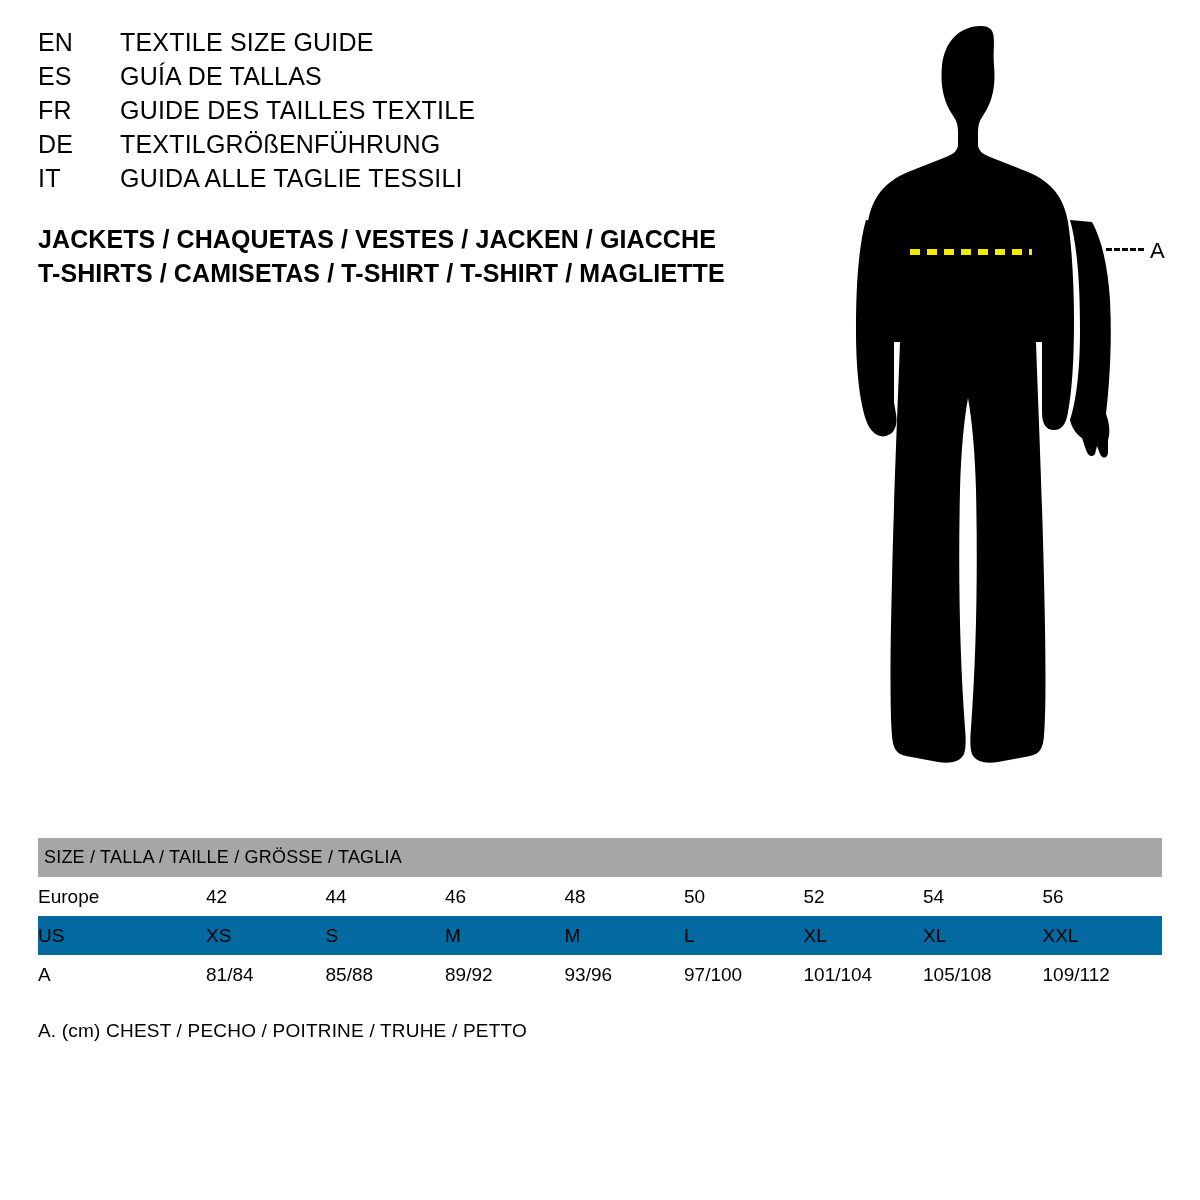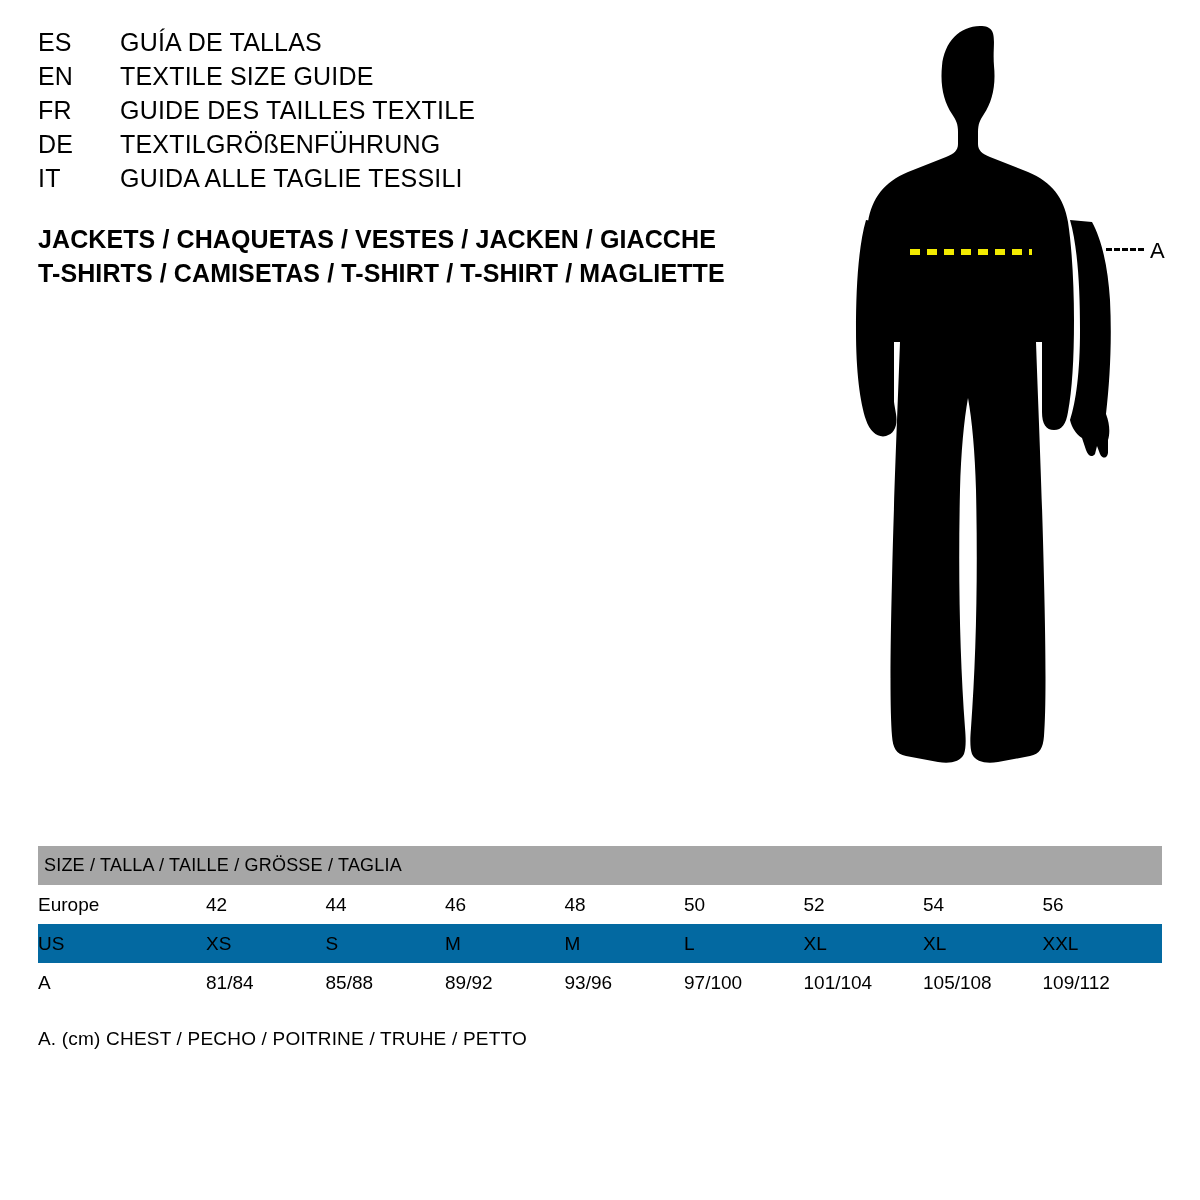--- a/index.html
+++ b/index.html
@@ -88,21 +88,20 @@
   .man-title {
     font-size: 21px;
     font-weight: bold;
     margin-bottom: 12px;
     letter-spacing: 0.2px;
   }
   table.size-table {
     border-collapse: collapse;
     width: 1124px;
     font-size: 19px;
-    margin-top: 8px;
   }
   table.size-table td {
     padding: 7px 0;
     height: 25px;
   }
   tr.header-row td {
     background: #a6a6a6;
     font-size: 18px;
     padding-left: 6px;
     letter-spacing: 0.2px;
@@ -125,26 +124,26 @@
     margin-top: 26px;
     font-size: 19px;
     letter-spacing: 0.2px;
   }
 </style>
 </head>
 <body>
 
 <div class="lang-block">
   <div class="lang-row">
+    <span class="lang-code">EN</span>
+    <span class="lang-text">TEXTILE SIZE GUIDE</span>
+  </div>
+  <div class="lang-row">
     <span class="lang-code">ES</span>
     <span class="lang-text">GUÍA DE TALLAS</span>
-  </div>
-  <div class="lang-row">
-    <span class="lang-code">EN</span>
-    <span class="lang-text">TEXTILE SIZE GUIDE</span>
   </div>
   <div class="lang-row">
     <span class="lang-code">FR</span>
     <span class="lang-text">GUIDE DES TAILLES TEXTILE</span>
   </div>
   <div class="lang-row">
     <span class="lang-code">DE</span>
     <span class="lang-text">TEXTILGRÖßENFÜHRUNG</span>
   </div>
   <div class="lang-row">

